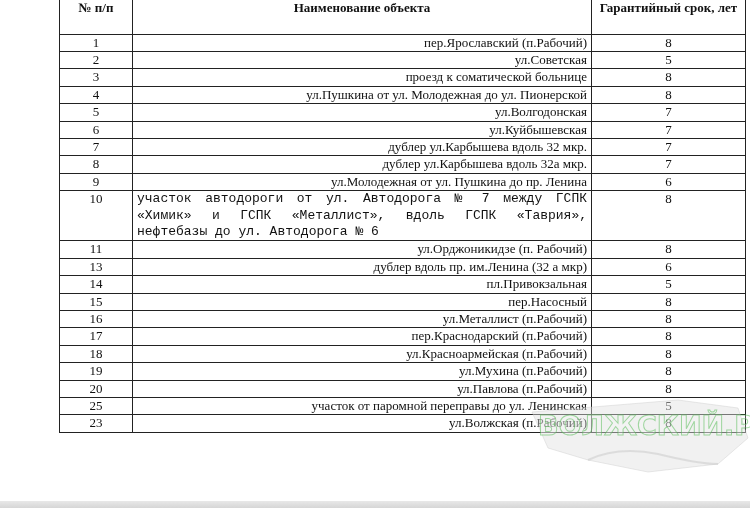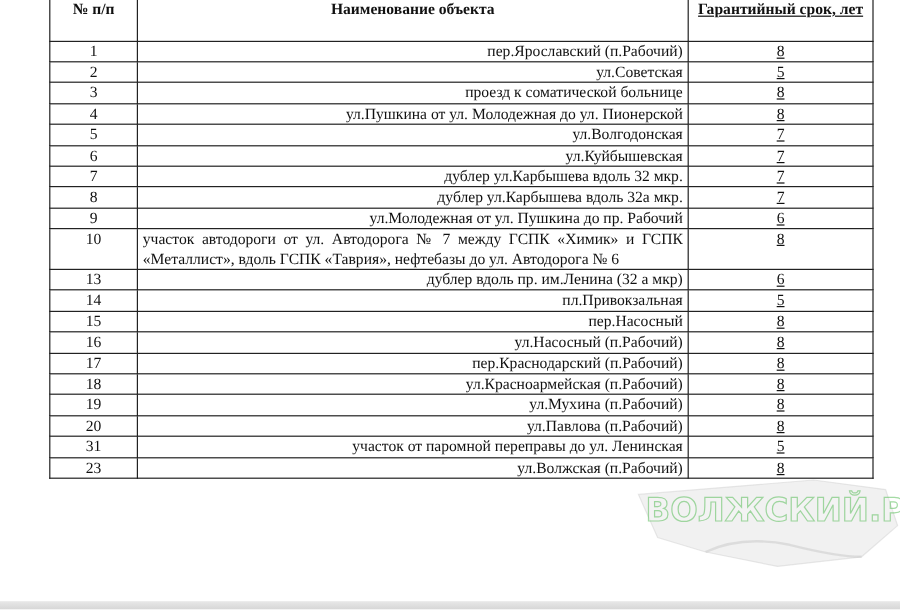--- a/index.html
+++ b/index.html
@@ -3,21 +3,21 @@
 <meta charset="utf-8">
 <style>
   html, body { margin: 0; padding: 0; }
   body {
     width: 750px; height: 508px; overflow: hidden;
     background: #ffffff; position: relative;
     font-family: "Liberation Serif", "DejaVu Serif", serif;
     color: #111;
   }
   .doc-table {
-    position: absolute; left: 41px; top: 0;
+    position: absolute; left: 59px; top: 0;
     width: 685px;
     border-collapse: collapse;
     table-layout: fixed;
     font-size: 13px;
   }
   .doc-table td, .doc-table th {
     border: 1px solid #222;
     padding: 0 4px;
     line-height: 16.4px;
     vertical-align: top;
@@ -25,22 +25,22 @@
   .doc-table th {
     font-weight: bold;
     text-align: center;
     font-size: 13px;
     padding-top: 0;
   }
   .doc-table thead tr { height: 34px; }
   .doc-table thead th { border-top: none; }
   .col-num { width: 64px; text-align: center; }
   .col-name { width: 450px; text-align: right; }
-  .col-term { width: 145px; text-align: center; text-decoration: underline; }
-  td.col-name.justify { text-align: justify; }
+  .col-term { width: 145px; text-align: center; }
+  td.col-name.justify { text-align: justify; font-family: Liberation Mono, monospace; }
   .footer-bar {
     position: absolute; left: 0; right: 0; bottom: 0; height: 7px;
     background: linear-gradient(#e8e8e8, #d6d6d6);
   }
   .watermark {
     position: absolute; left: 528px; top: 398px;
     width: 222px; height: 78px;
     pointer-events: none;
   }
   .watermark-text {
@@ -102,46 +102,51 @@
         <td class="col-name">дублер ул.Карбышева вдоль 32 мкр.</td>
         <td class="col-term">7</td>
       </tr>
       <tr>
         <td class="col-num">8</td>
         <td class="col-name">дублер ул.Карбышева вдоль 32а мкр.</td>
         <td class="col-term">7</td>
       </tr>
       <tr>
         <td class="col-num">9</td>
-        <td class="col-name">ул.Молодежная от ул. Пушкина до пр. Рабочий</td>
+        <td class="col-name">ул.Молодежная от ул. Пушкина до пр. Ленина</td>
         <td class="col-term">6</td>
       </tr>
       <tr>
         <td class="col-num">10</td>
         <td class="col-name justify">участок автодороги от ул. Автодорога № 7 между ГСПК «Химик» и ГСПК «Металлист», вдоль ГСПК «Таврия», нефтебазы до ул. Автодорога № 6</td>
+        <td class="col-term">8</td>
+      </tr>
+      <tr>
+        <td class="col-num">11</td>
+        <td class="col-name">ул.Орджоникидзе (п. Рабочий)</td>
         <td class="col-term">8</td>
       </tr>
       <tr>
         <td class="col-num">13</td>
         <td class="col-name">дублер вдоль пр. им.Ленина (32 а мкр)</td>
         <td class="col-term">6</td>
       </tr>
       <tr>
         <td class="col-num">14</td>
         <td class="col-name">пл.Привокзальная</td>
         <td class="col-term">5</td>
       </tr>
       <tr>
         <td class="col-num">15</td>
         <td class="col-name">пер.Насосный</td>
         <td class="col-term">8</td>
       </tr>
       <tr>
         <td class="col-num">16</td>
-        <td class="col-name">ул.Насосный (п.Рабочий)</td>
+        <td class="col-name">ул.Металлист (п.Рабочий)</td>
         <td class="col-term">8</td>
       </tr>
       <tr>
         <td class="col-num">17</td>
         <td class="col-name">пер.Краснодарский (п.Рабочий)</td>
         <td class="col-term">8</td>
       </tr>
       <tr>
         <td class="col-num">18</td>
         <td class="col-name">ул.Красноармейская (п.Рабочий)</td>
@@ -151,21 +156,21 @@
         <td class="col-num">19</td>
         <td class="col-name">ул.Мухина (п.Рабочий)</td>
         <td class="col-term">8</td>
       </tr>
       <tr>
         <td class="col-num">20</td>
         <td class="col-name">ул.Павлова (п.Рабочий)</td>
         <td class="col-term">8</td>
       </tr>
       <tr>
-        <td class="col-num">31</td>
+        <td class="col-num">25</td>
         <td class="col-name">участок от паромной переправы до ул. Ленинская</td>
         <td class="col-term">5</td>
       </tr>
       <tr>
         <td class="col-num">23</td>
         <td class="col-name">ул.Волжская (п.Рабочий)</td>
         <td class="col-term">8</td>
       </tr>
     </tbody>
 </table>

